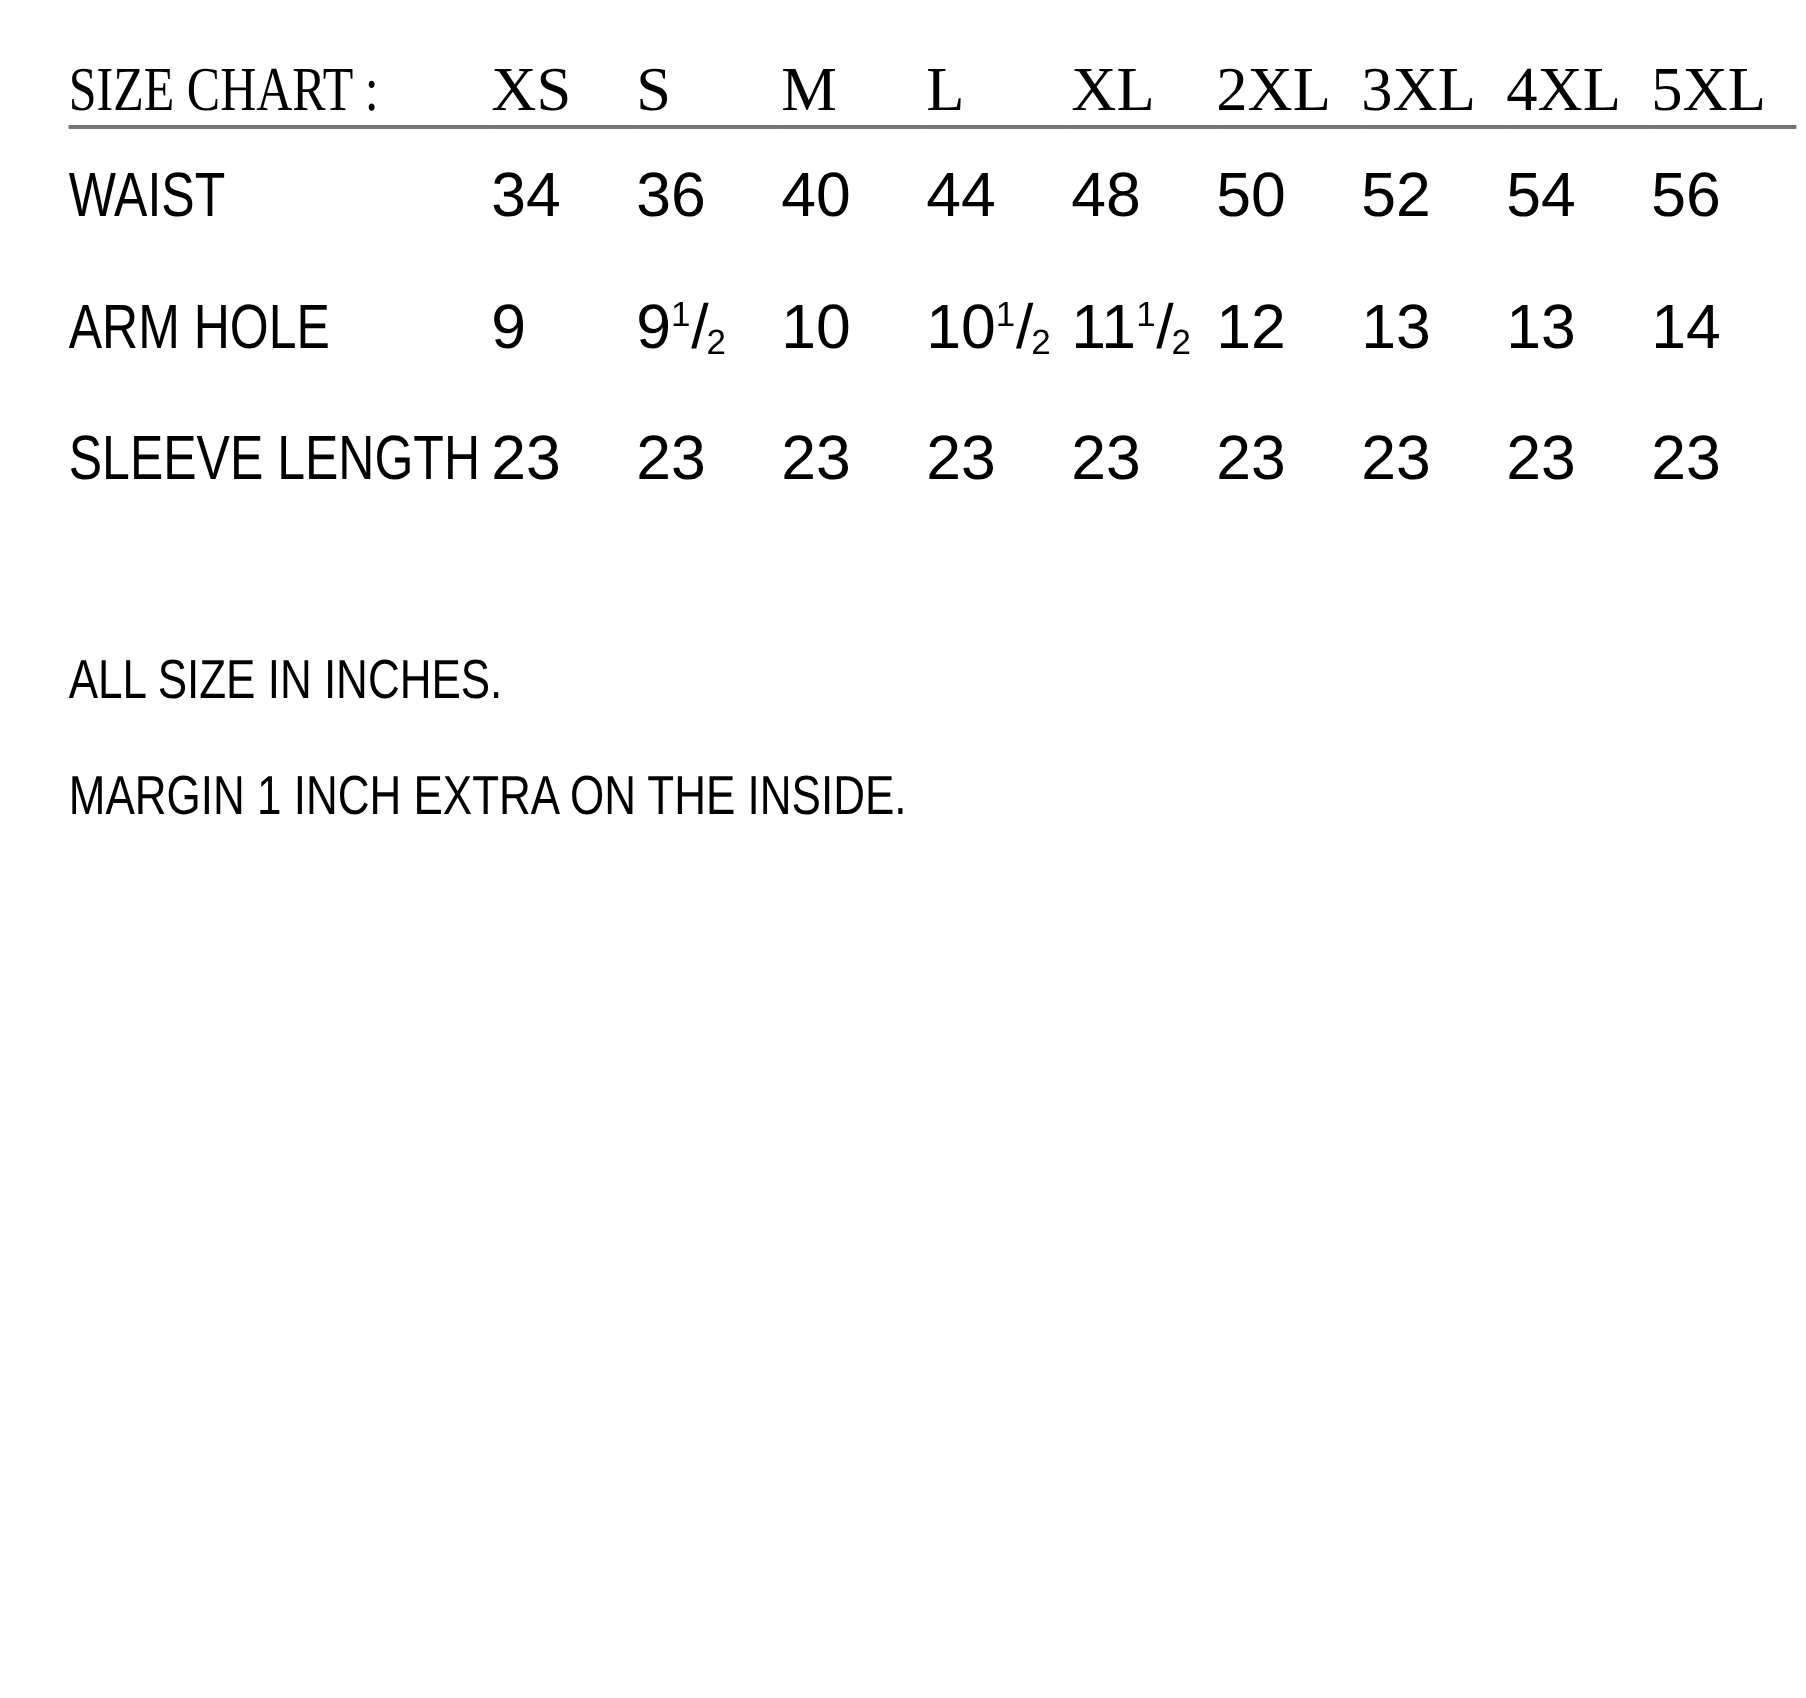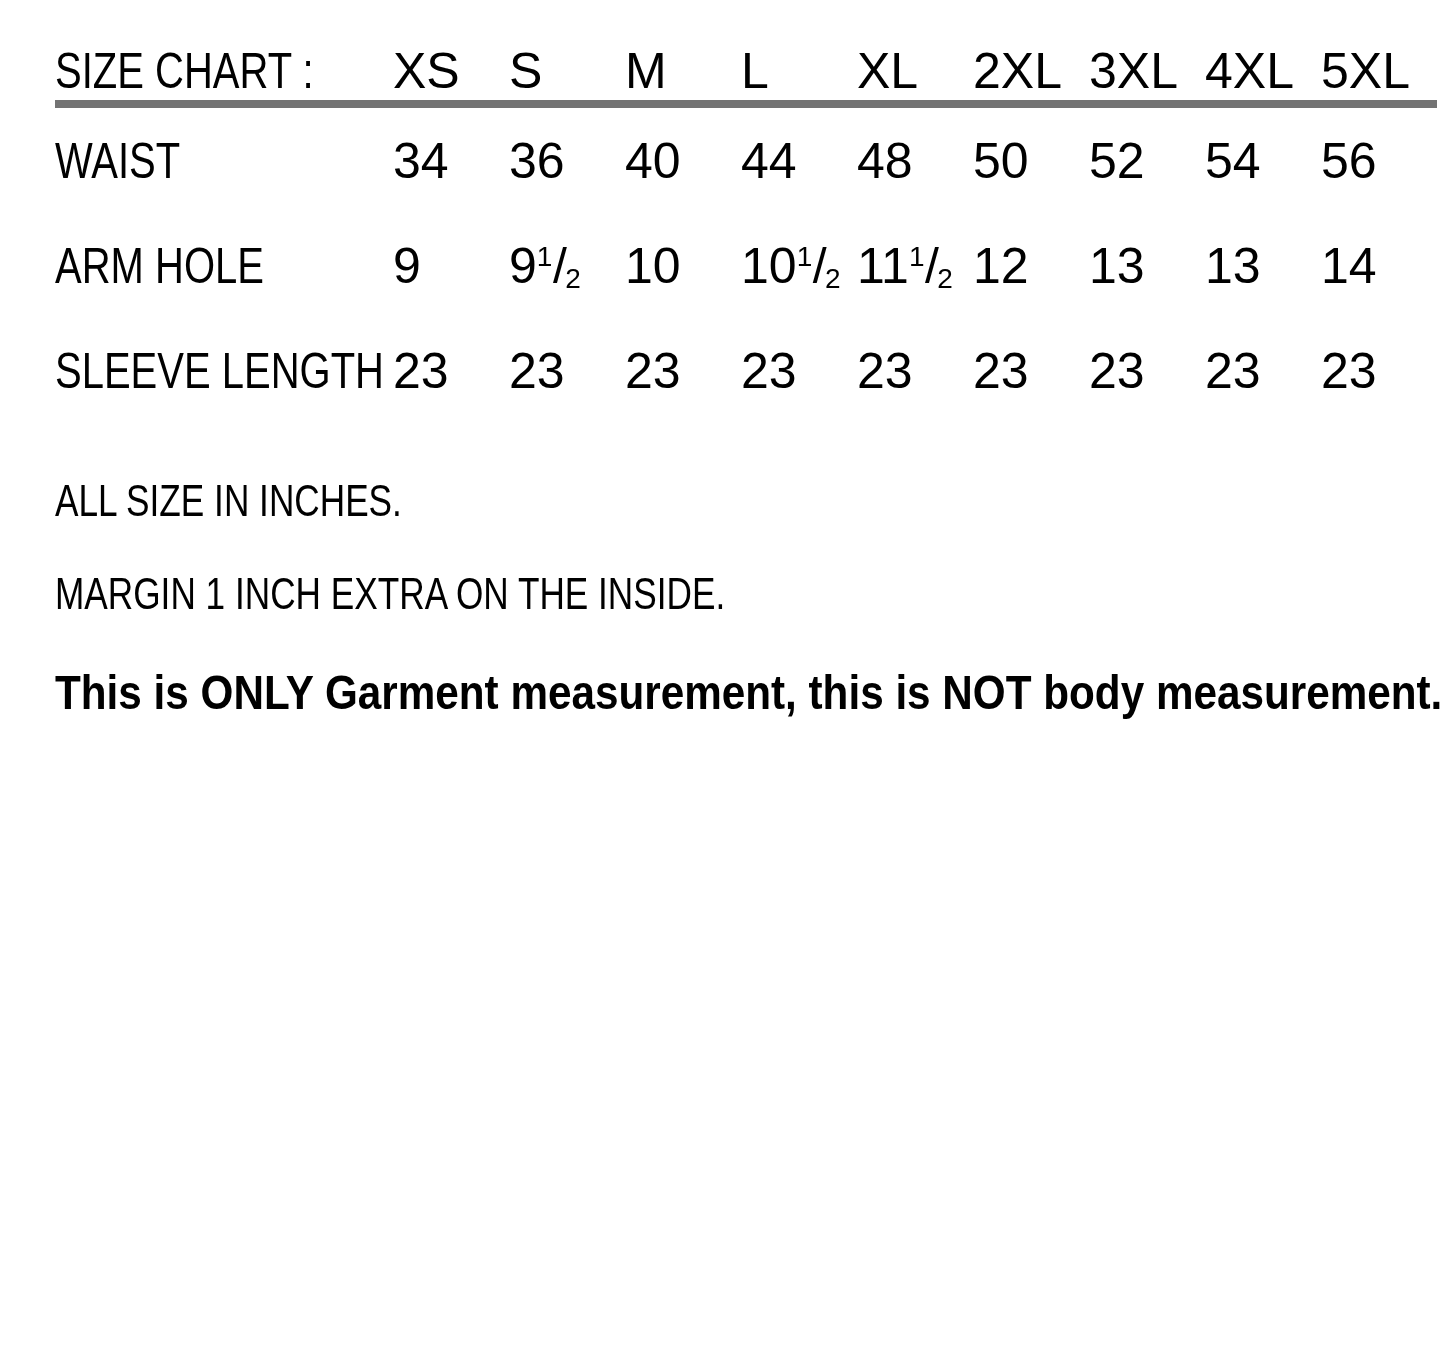--- a/index.html
+++ b/index.html
@@ -31,21 +31,22 @@
     padding: 0;
     margin: 0;
     text-align: left;
     font-weight: normal;
     vertical-align: middle;
     white-space: nowrap;
     overflow: visible;
   }
   thead th {
     padding-bottom: 42px;
-    border-bottom: 8px solid #737373;
+    border-bottom: 3px solid #737373;
+    font-family: Liberation Serif, serif;
   }
   tbody td { height: 105px; }
   tbody tr.first td { padding-top: 82px; }
   
   .cx {
     display: inline-block;
     transform: scaleX(0.80);
     transform-origin: 0 50%;
     white-space: nowrap;
   }
@@ -56,21 +57,21 @@
     white-space: nowrap;
   }
   
   sup, sub {
     font-size: 0.56em;
     line-height: 0;
   }
   sup { vertical-align: 0.60em; margin-right: 0.02em; }
   sub { vertical-align: -0.18em; margin-left: -0.06em; }
   .notes {
-    margin-top: 50px;
+    margin-top: 98px;
   }
   .notes p {
     margin: 0 0 37px 0;
     font-size: 44px;
     line-height: 56px;
     white-space: nowrap;
   }
   .notes p.note-margin { margin-bottom: 42px; }
   .notes p.bold {
     font-weight: bold;
@@ -147,17 +148,16 @@
           <td>23</td>
           <td>23</td>
           <td>23</td>
         </tr>
       </tbody>
     </table>
 
     <div class="notes">
       <p class="note-units"><span class="cx">ALL SIZE IN INCHES.</span></p>
       <p class="note-margin"><span class="cx">MARGIN 1 INCH EXTRA ON THE INSIDE.</span></p>
-      <p class="bold"><span class="cxw">This is ONLY Garment measurement, this is NOT body measurement.</span></p>
     </div>
 
   </div>
 </div>
 
 </body></html>

